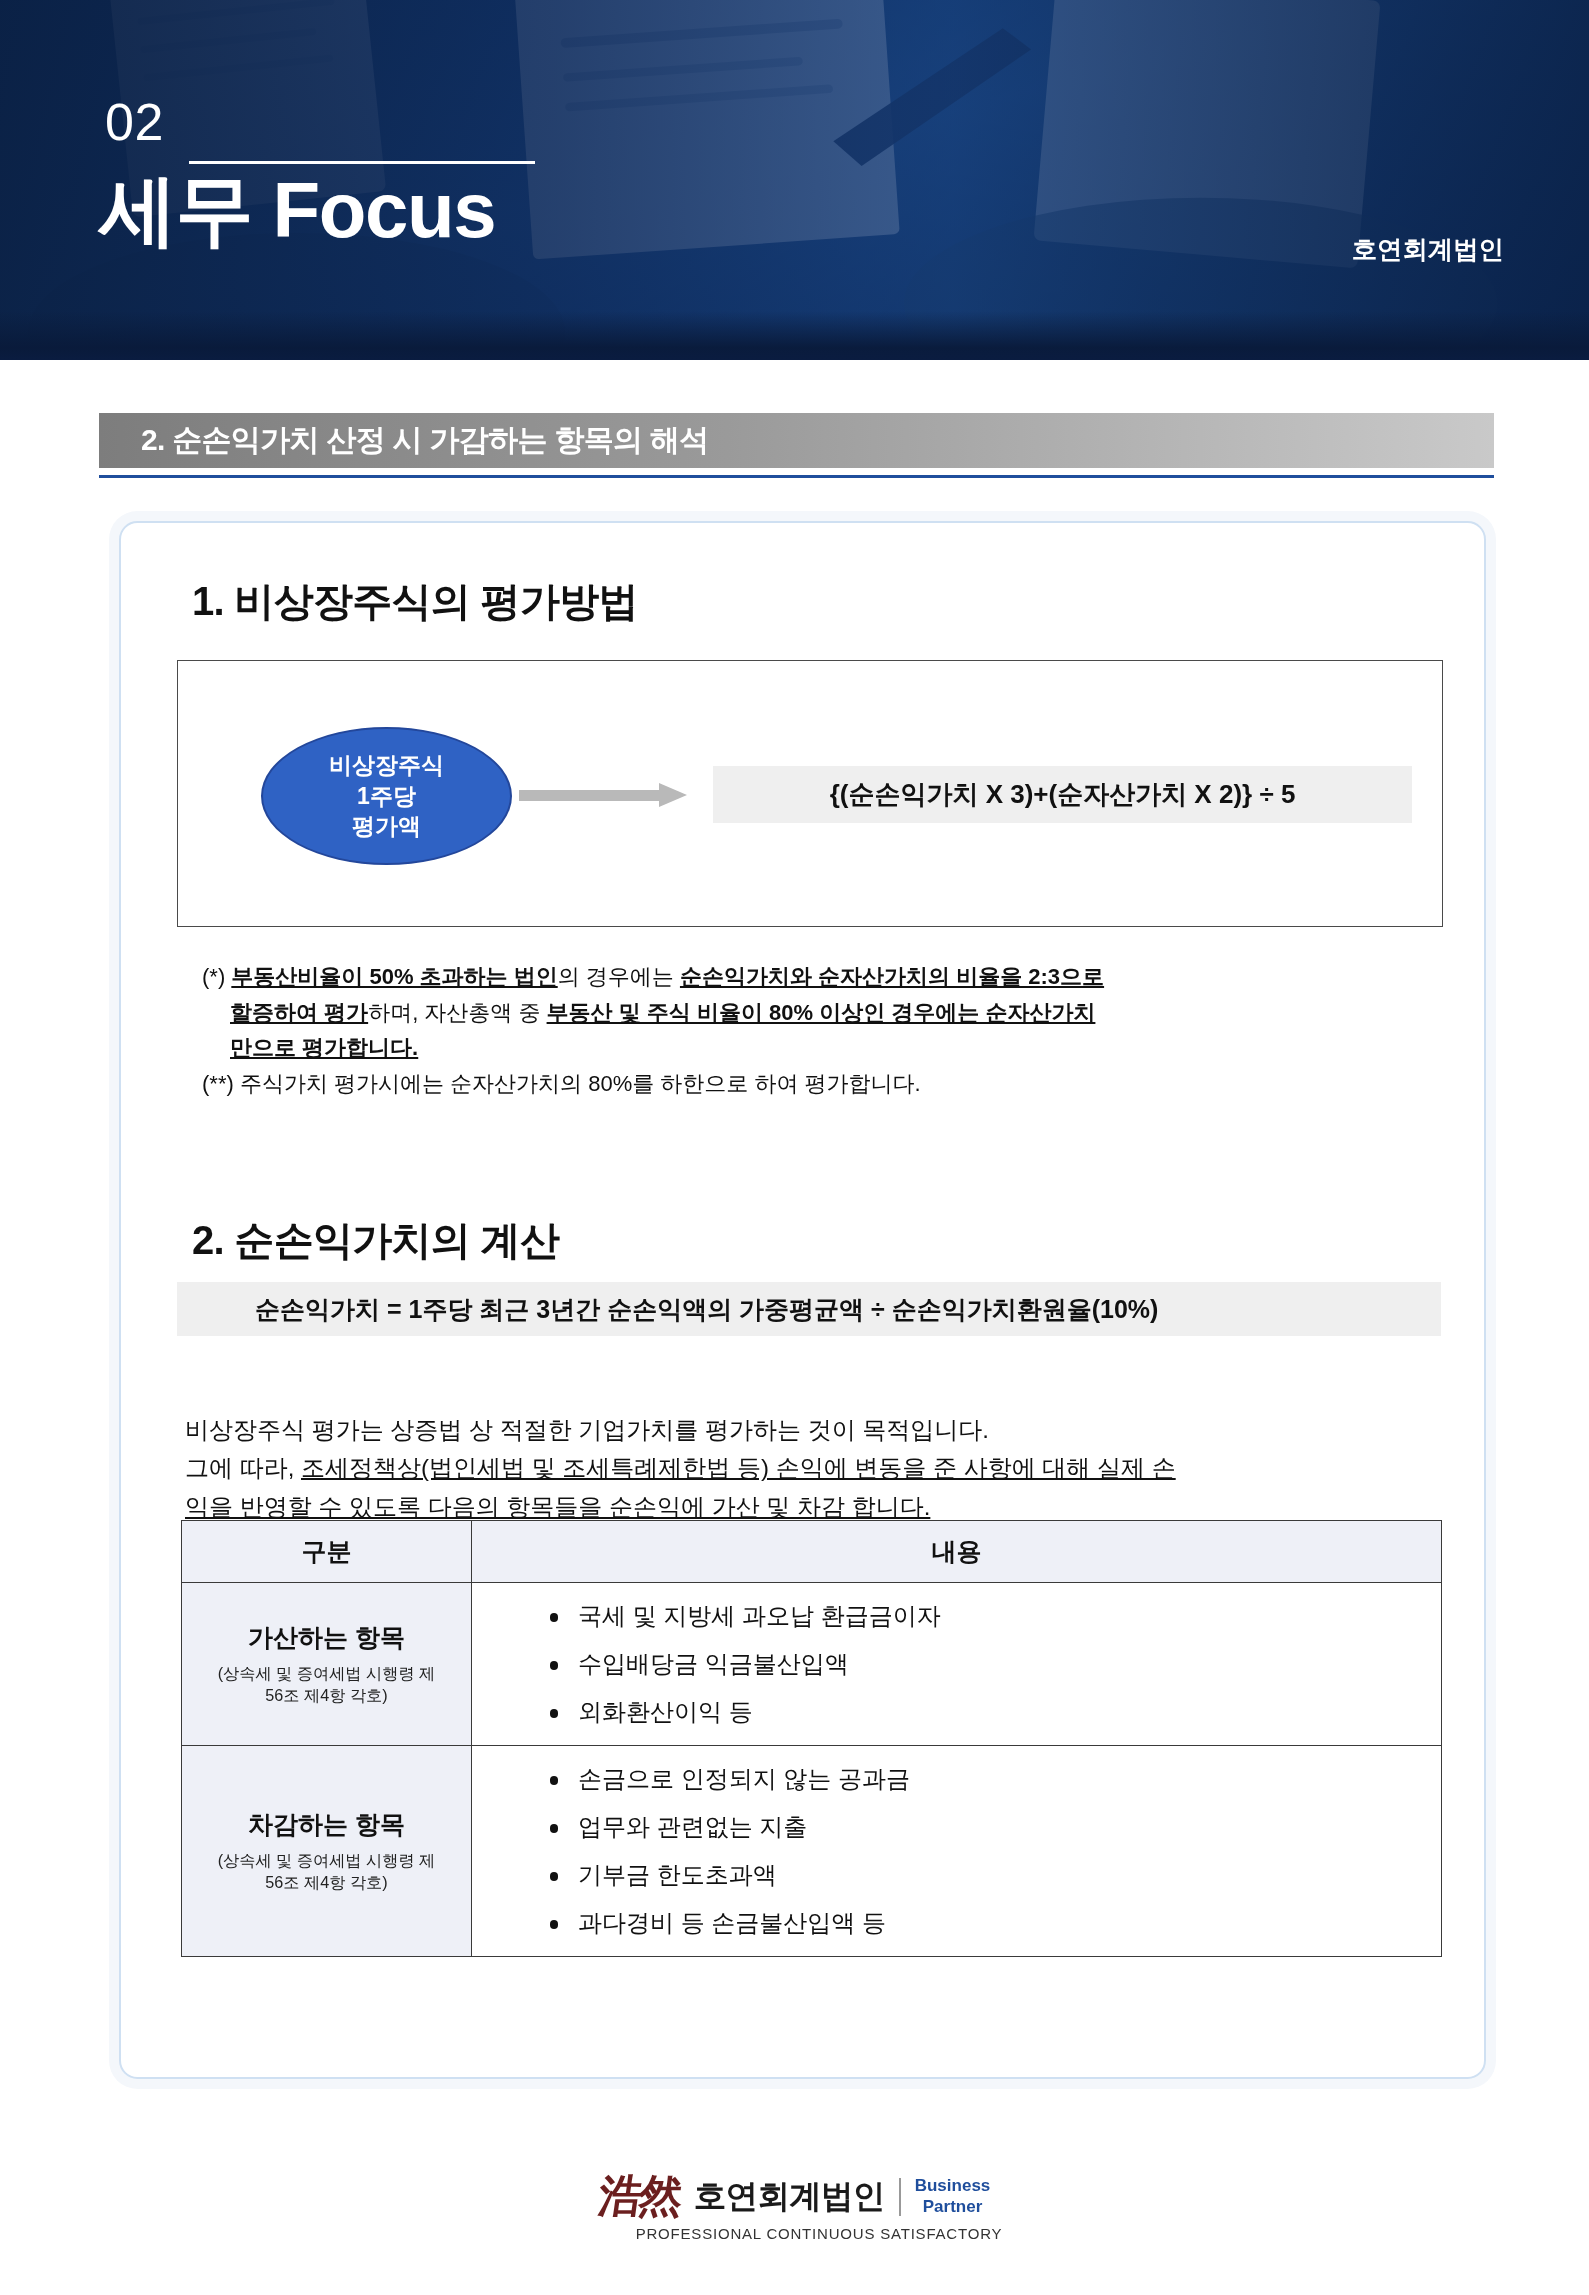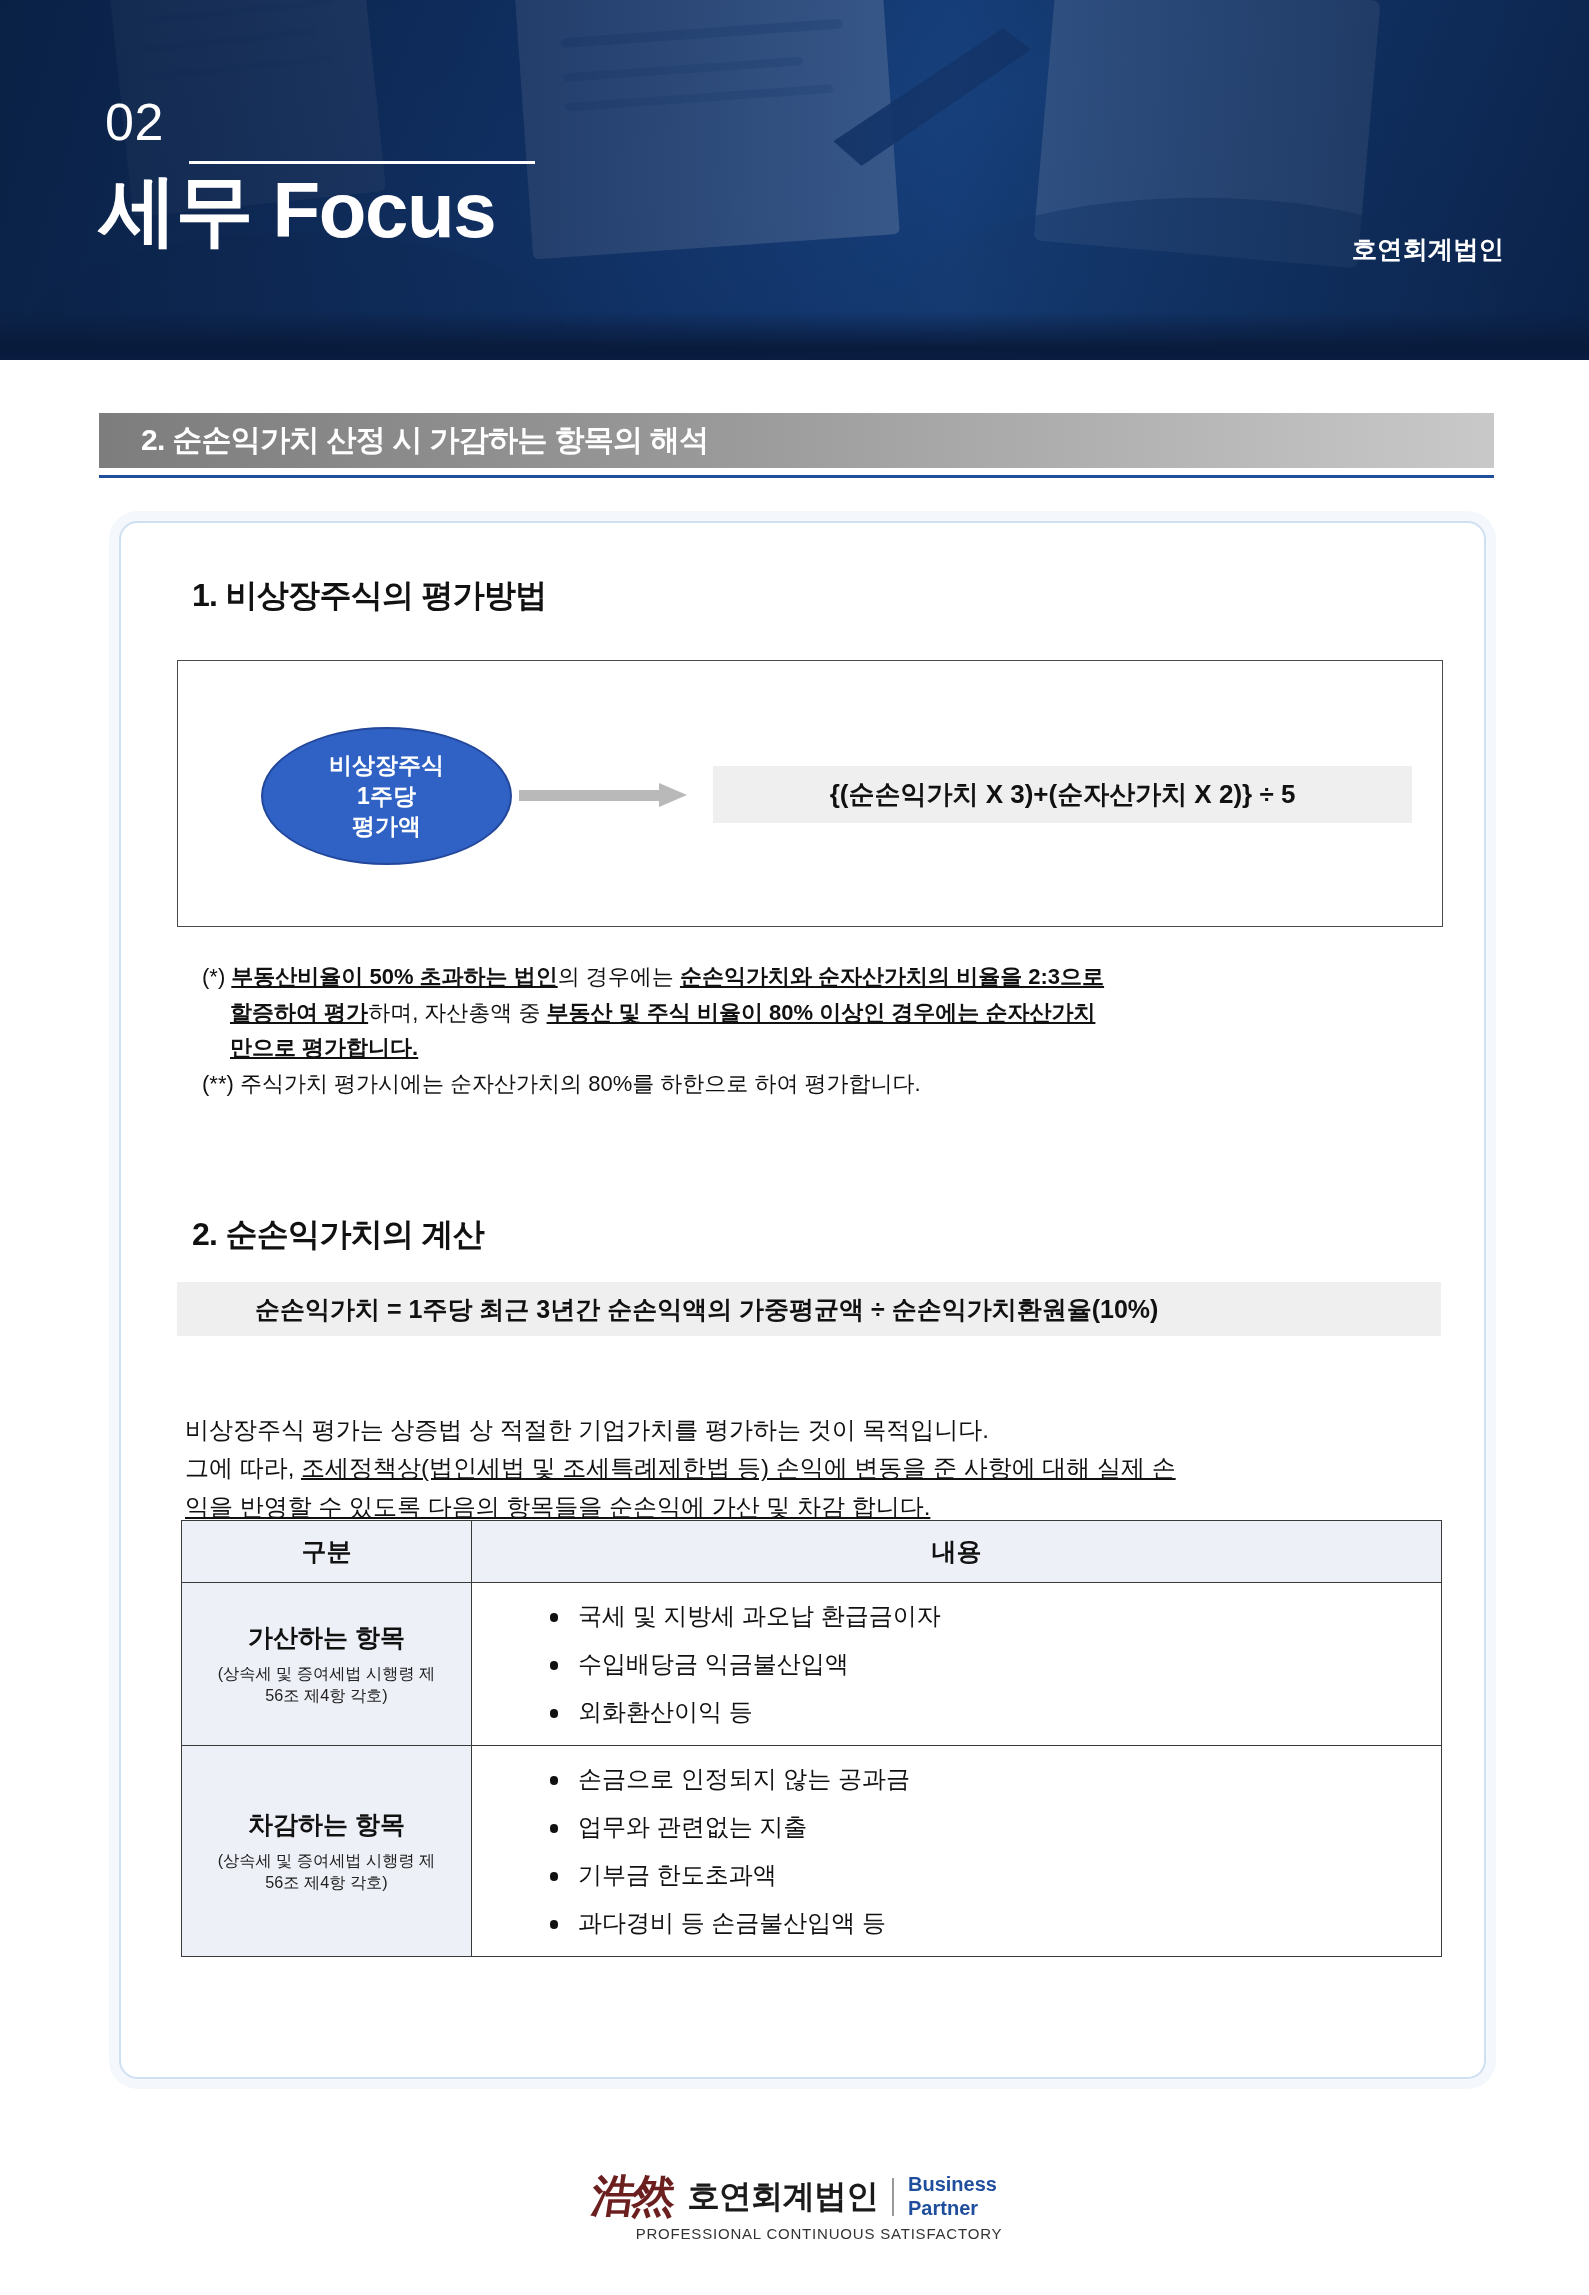--- a/index.html
+++ b/index.html
@@ -110,21 +110,21 @@
     width: 1363px;
     height: 1554px;
     background: #ffffff;
     border: 2.1px solid #cfe0f2;
     border-radius: 18.4px;
     box-shadow: 0 0 0 10px #f4f7fb;
   }
 
   .h2-title {
     position: absolute;
-    font-size: 32px;
+    font-size: 40px;
     font-weight: 700;
     color: #111111;
     letter-spacing: -0.7px;
   }
 
   
   .formula-box {
     position: absolute;
     left: 177px; top: 660px;
     width: 1264px;
@@ -314,24 +314,25 @@
     color: #1a1a1a;
     letter-spacing: -0.7px;
   }
   .logo-divider {
     width: 2.1px;
     height: 38px;
     background: #999999;
     margin: 0 14px;
   }
   .logo-bp {
-    font-size: 20px;
+    font-size: 17px;
     font-weight: 700;
     color: #1f4e9c;
     line-height: 1.18;
+    text-align: center;
   }
   .logo-tag {
     position: absolute;
     left: 50%;
     transform: translateX(-50%);
     top: 2225px;
     font-size: 15px;
     letter-spacing: 0.8px;
     color: #333333;
     font-weight: 400;

